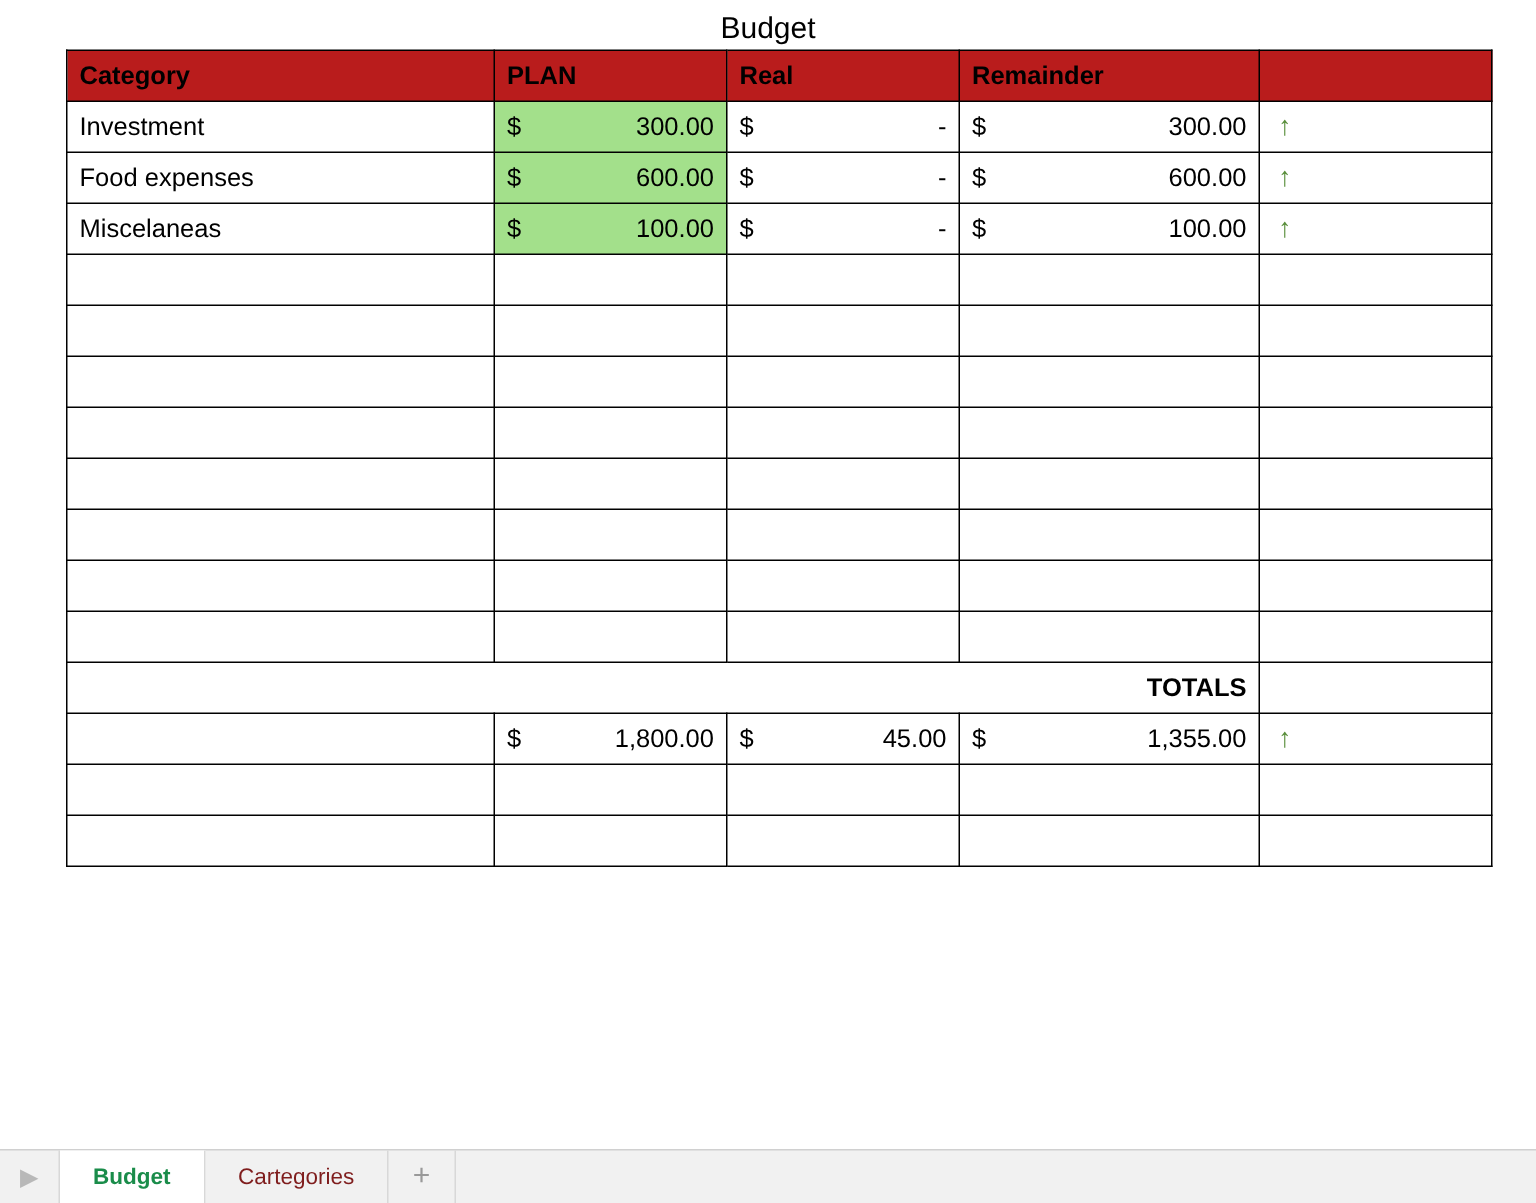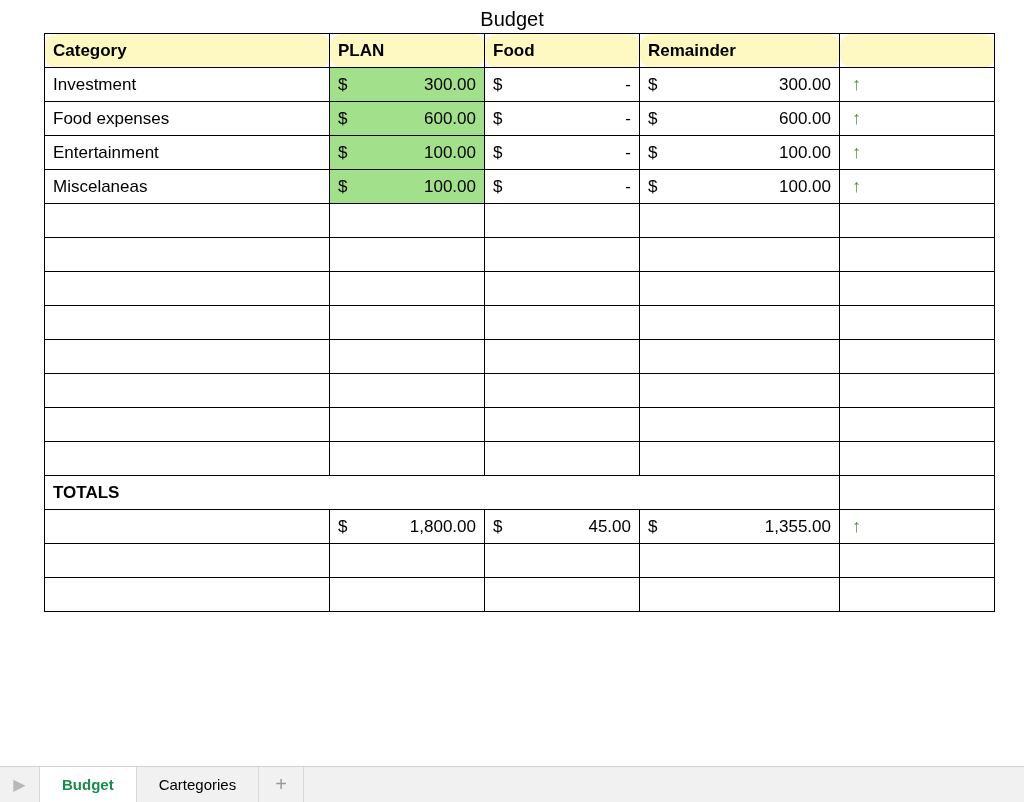--- a/index.html
+++ b/index.html
@@ -29,33 +29,32 @@
   col.c5 { width: 155px; }
   th, td {
     border: 1px solid #000;
     padding: 6px 8px;
     font-size: 17px;
     height: 34px;
     vertical-align: middle;
     background: #fff;
   }
   th {
-    background: #fef9c3;
+    background: #b91c1c;
     text-align: left;
     font-weight: bold;
-    border-radius: 12px;
   }
   .plan-cell { background: #a3e08b; }
   .money { display: flex; justify-content: space-between; }
   .money .sym { padding-right: 4px; }
   .money .amt { }
   .arrow { color: #5a8f3c; font-size: 18px; padding-left: 4px; }
   .totals-label {
     font-weight: bold;
-    text-align: left;
+    text-align: right;
   }
   .bold { font-weight: bold; }
 
   .tabbar {
     position: absolute;
     bottom: 0;
     left: 0;
     right: 0;
     height: 36px;
     background: #f1f1f1;
@@ -70,21 +69,21 @@
     justify-content: center;
     color: #b8b8b8;
     border-right: 1px solid #d8d8d8;
   }
   .tab {
     padding: 0 22px;
     display: flex;
     align-items: center;
     font-size: 15px;
     border-right: 1px solid #d8d8d8;
-    color: #000000;
+    color: #7f1d1d;
     cursor: pointer;
   }
   .tab.active {
     background: #fff;
     color: #1a8c4a;
     font-weight: bold;
   }
   .tab.add {
     color: #999;
     font-size: 20px;
@@ -101,21 +100,21 @@
     <col class="c1">
       <col class="c2">
       <col class="c3">
       <col class="c4">
       <col class="c5">
   </colgroup>
   <thead>
     <tr>
       <th>Category</th>
       <th>PLAN</th>
-      <th>Food</th>
+      <th>Real</th>
       <th>Remainder</th>
       <th></th>
     </tr>
   </thead>
   <tbody id="tbody">
       <tr>
     <td>Investment</td>
     <td class="plan-cell">
     <div class="money">
             <span class="sym">$</span>
@@ -147,42 +146,20 @@
     <td class="">
     <div class="money">
             <span class="sym">$</span>
             <span class="amt">-</span>
           </div>
   </td>
     <td class="">
     <div class="money">
             <span class="sym">$</span>
             <span class="amt">600.00</span>
-          </div>
-  </td>
-    <td><span class="arrow">↑</span></td>
-  </tr>
-      <tr>
-    <td>Entertainment</td>
-    <td class="plan-cell">
-    <div class="money">
-            <span class="sym">$</span>
-            <span class="amt">100.00</span>
-          </div>
-  </td>
-    <td class="">
-    <div class="money">
-            <span class="sym">$</span>
-            <span class="amt">-</span>
-          </div>
-  </td>
-    <td class="">
-    <div class="money">
-            <span class="sym">$</span>
-            <span class="amt">100.00</span>
           </div>
   </td>
     <td><span class="arrow">↑</span></td>
   </tr>
       <tr>
     <td>Miscelaneas</td>
     <td class="plan-cell">
     <div class="money">
             <span class="sym">$</span>
             <span class="amt">100.00</span>

